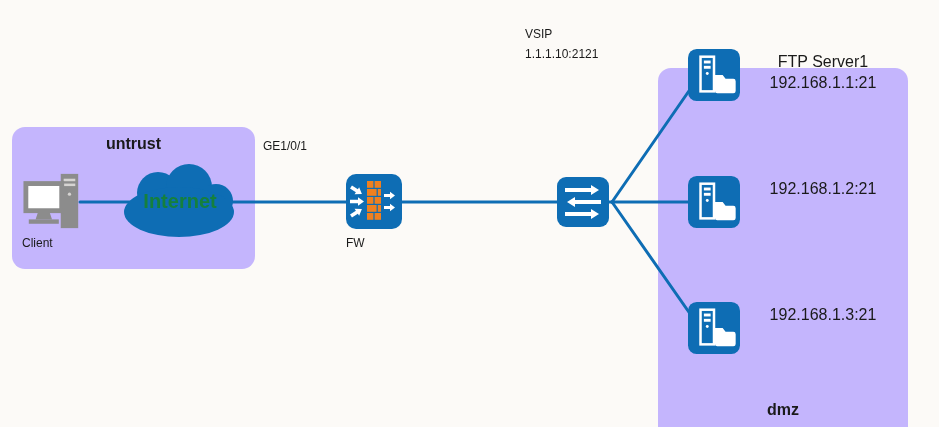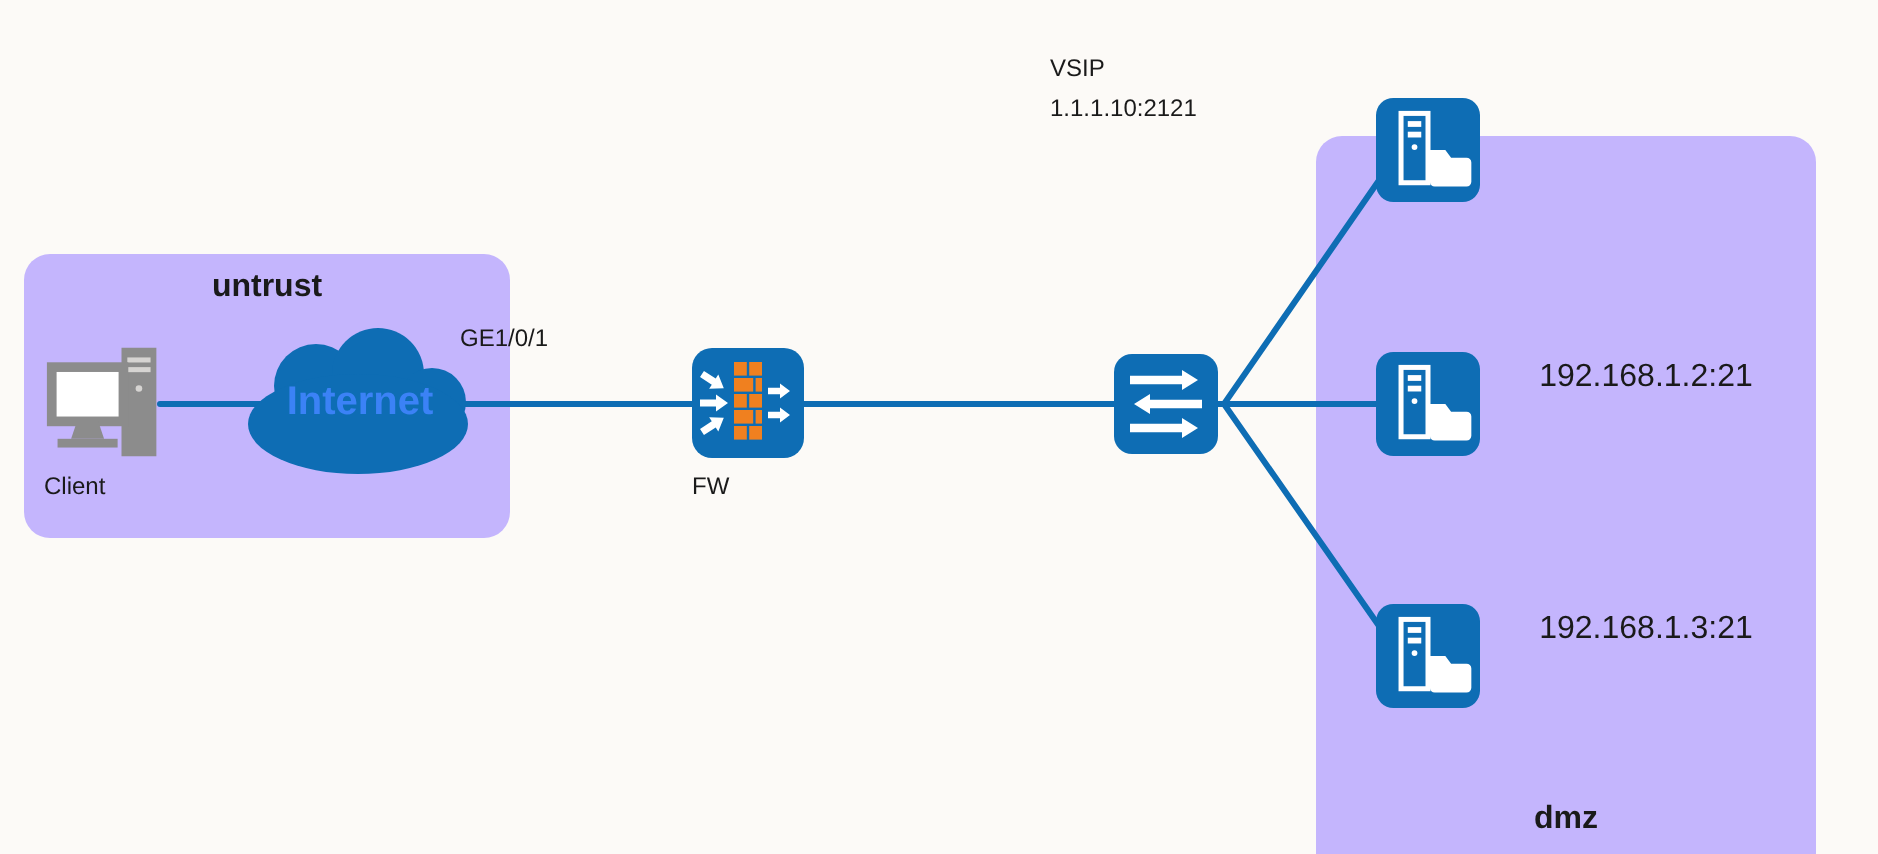--- a/index.html
+++ b/index.html
@@ -27,27 +27,27 @@
   .node{position:absolute;z-index:3;line-height:0;}
   .pos-client{left:22px;top:170px;width:62px;height:62px;}
   .pos-cloud{left:122px;top:163px;width:116px;height:76px;}
   .pos-fw{left:346px;top:174px;width:56px;height:55px;}
   .pos-switch{left:557px;top:177px;width:52px;height:50px;}
   .pos-server1{left:688px;top:49px;width:52px;height:52px;}
   .pos-server2{left:688px;top:176px;width:52px;height:52px;}
   .pos-server3{left:688px;top:302px;width:52px;height:52px;}
   .cloud-text{
     position:absolute;left:0;right:0;top:26px;text-align:center;
-    color:#3b82f6;font-weight:bold;font-size:20px;line-height:24px;
+    color:#15803d;font-weight:bold;font-size:20px;line-height:24px;
   }
   
   .lbl{position:absolute;z-index:4;font-size:12px;line-height:20px;}
   .lbl-client{left:22px;top:233px;}
   .lbl-fw{left:346px;top:233px;width:56px;text-align:left;}
-  .lbl-iface-left{left:230px;top:159px;width:110px;text-align:left;}
+  .lbl-iface-left{left:230px;top:136px;width:110px;text-align:center;}
   .lbl-iface-right{left:404px;top:146px;}
   .lbl-vsip{left:525px;top:24px;}
   .srv-lbl{position:absolute;z-index:4;left:752px;width:142px;text-align:center;
            font-size:16px;line-height:21px;}
   .srv-lbl-1{top:51px;}
   .srv-lbl-2{top:178px;}
   .srv-lbl-3{top:304px;}
 </style>
 </head>
 <body>
@@ -154,20 +154,24 @@
       <svg width="52" height="52" viewBox="0 0 54 54">
         <rect x="0" y="0" width="54" height="54" rx="9" fill="#0e6db4"></rect>
         <rect x="13" y="8" width="14" height="36" fill="none" stroke="#ffffff" stroke-width="2.6"></rect>
         <rect x="16.5" y="12" width="7" height="3" fill="#ffffff"></rect>
         <rect x="16.5" y="17.5" width="7" height="3" fill="#ffffff"></rect>
         <circle cx="20" cy="25.5" r="1.5" fill="#ffffff"></circle>
         <path d="M28 27 h8 l3 4 h8 a2.5 2.5 0 0 1 2.5 2.5 v10 a2.5 2.5 0 0 1 -2.5 2.5 H30.5 a2.5 2.5 0 0 1 -2.5 -2.5 z" fill="#ffffff"></path>
       </svg>
     </span>
   </div>
+  <div class="srv-lbl srv-lbl-1">
+    <div>FTP Server1</div>
+    <div>192.168.1.1:21</div>
+  </div>
 
   <div class="node pos-server2">
     <span>
       <svg width="52" height="52" viewBox="0 0 54 54">
         <rect x="0" y="0" width="54" height="54" rx="9" fill="#0e6db4"></rect>
         <rect x="13" y="8" width="14" height="36" fill="none" stroke="#ffffff" stroke-width="2.6"></rect>
         <rect x="16.5" y="12" width="7" height="3" fill="#ffffff"></rect>
         <rect x="16.5" y="17.5" width="7" height="3" fill="#ffffff"></rect>
         <circle cx="20" cy="25.5" r="1.5" fill="#ffffff"></circle>
         <path d="M28 27 h8 l3 4 h8 a2.5 2.5 0 0 1 2.5 2.5 v10 a2.5 2.5 0 0 1 -2.5 2.5 H30.5 a2.5 2.5 0 0 1 -2.5 -2.5 z" fill="#ffffff"></path>

